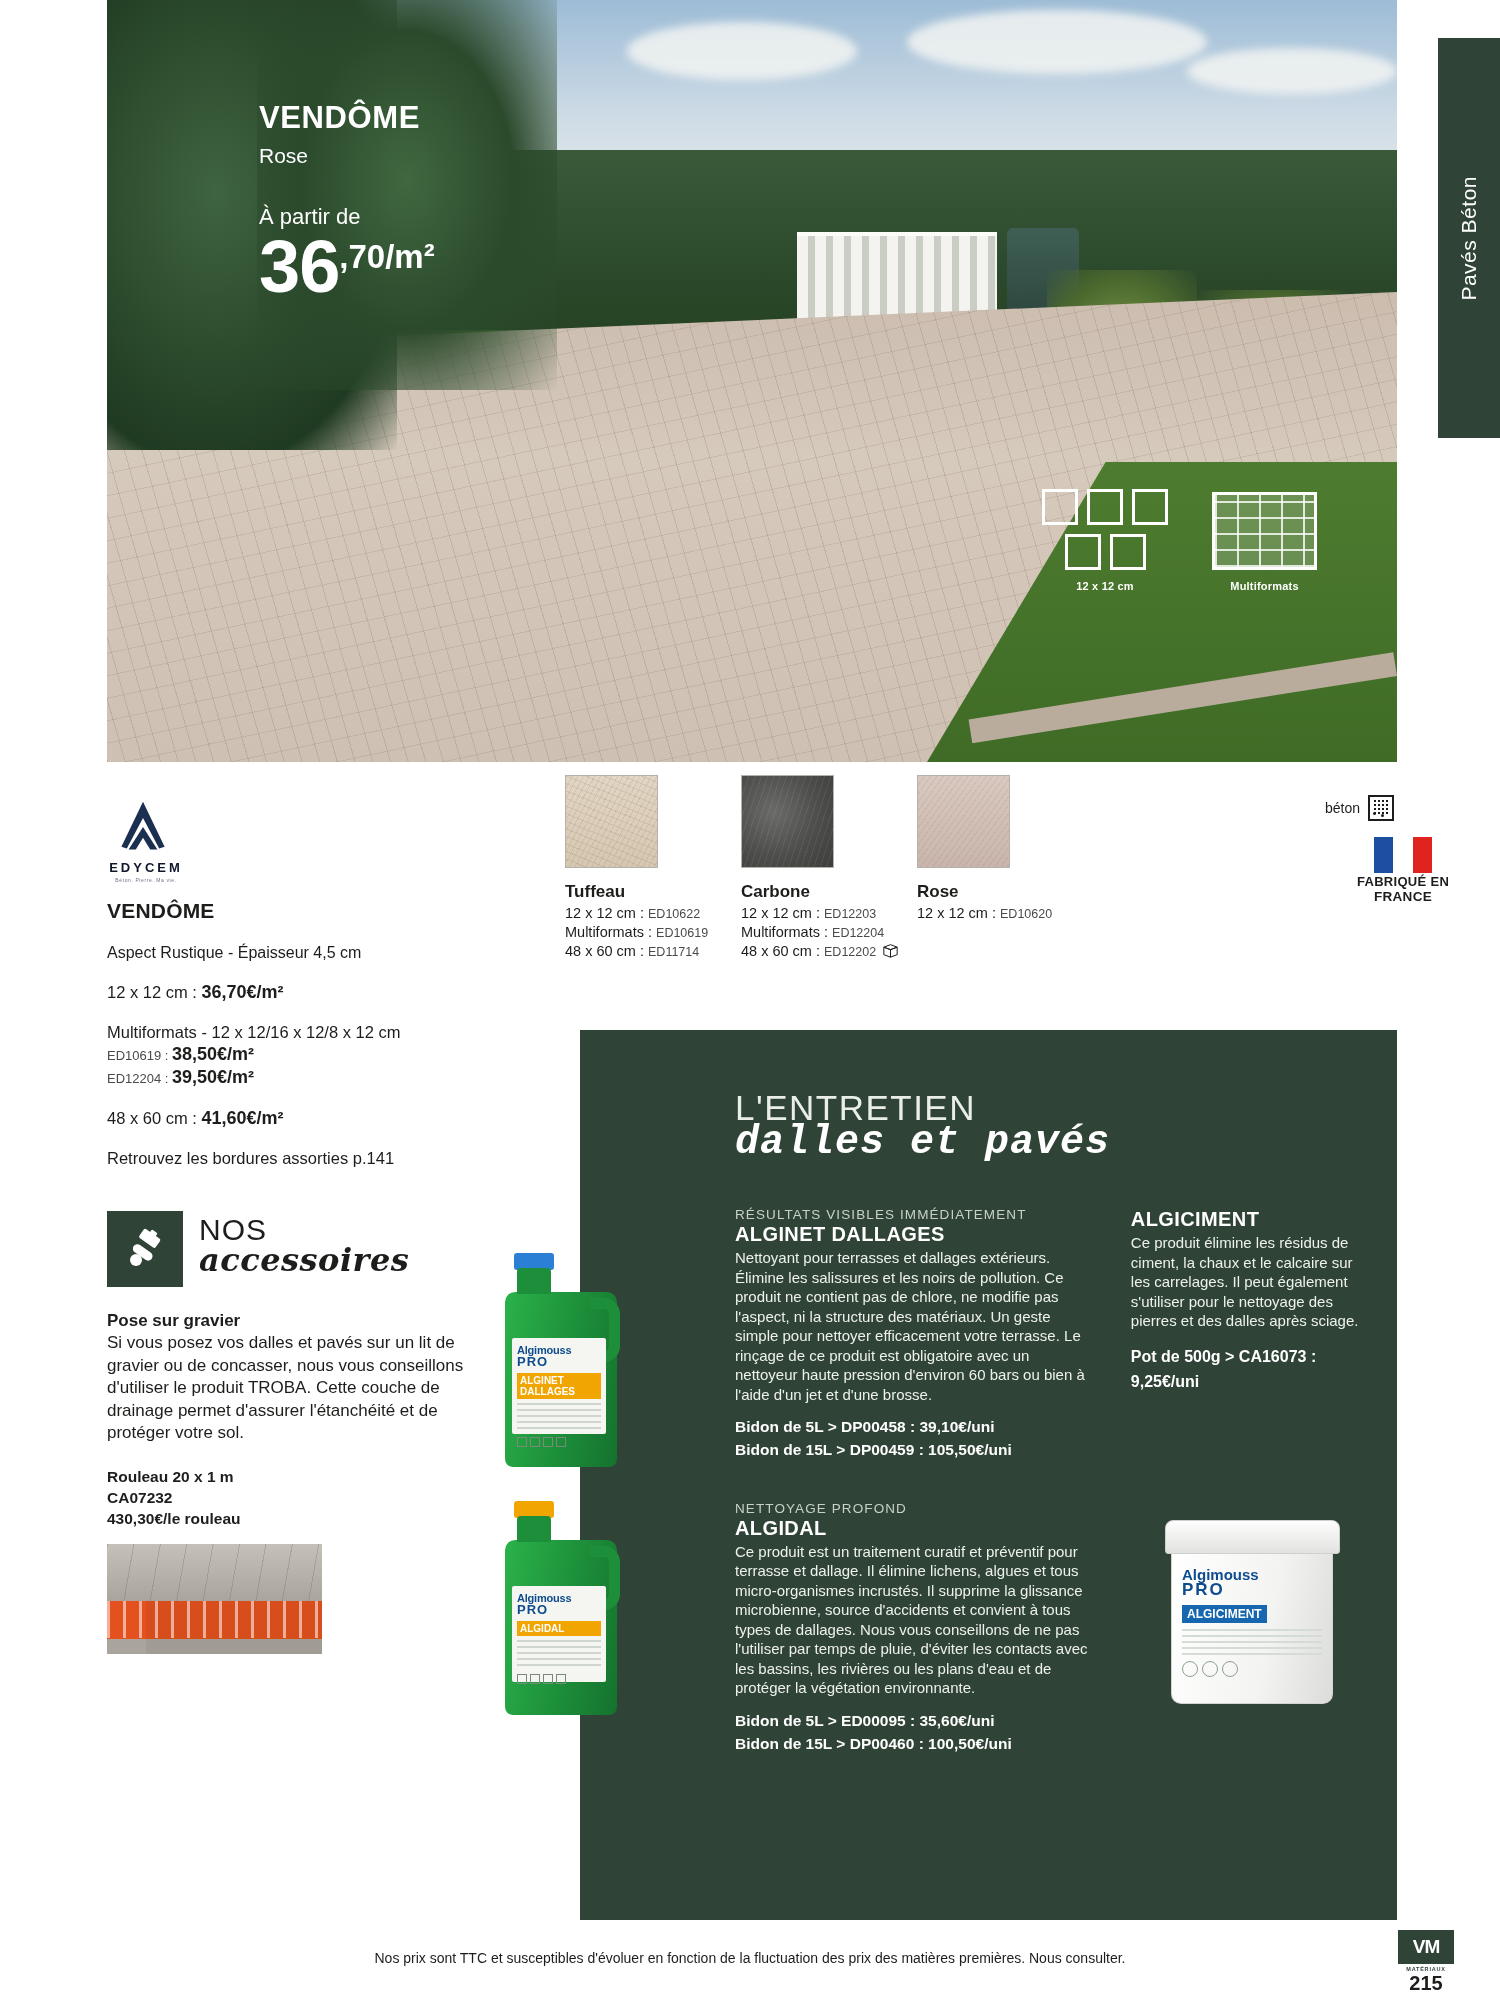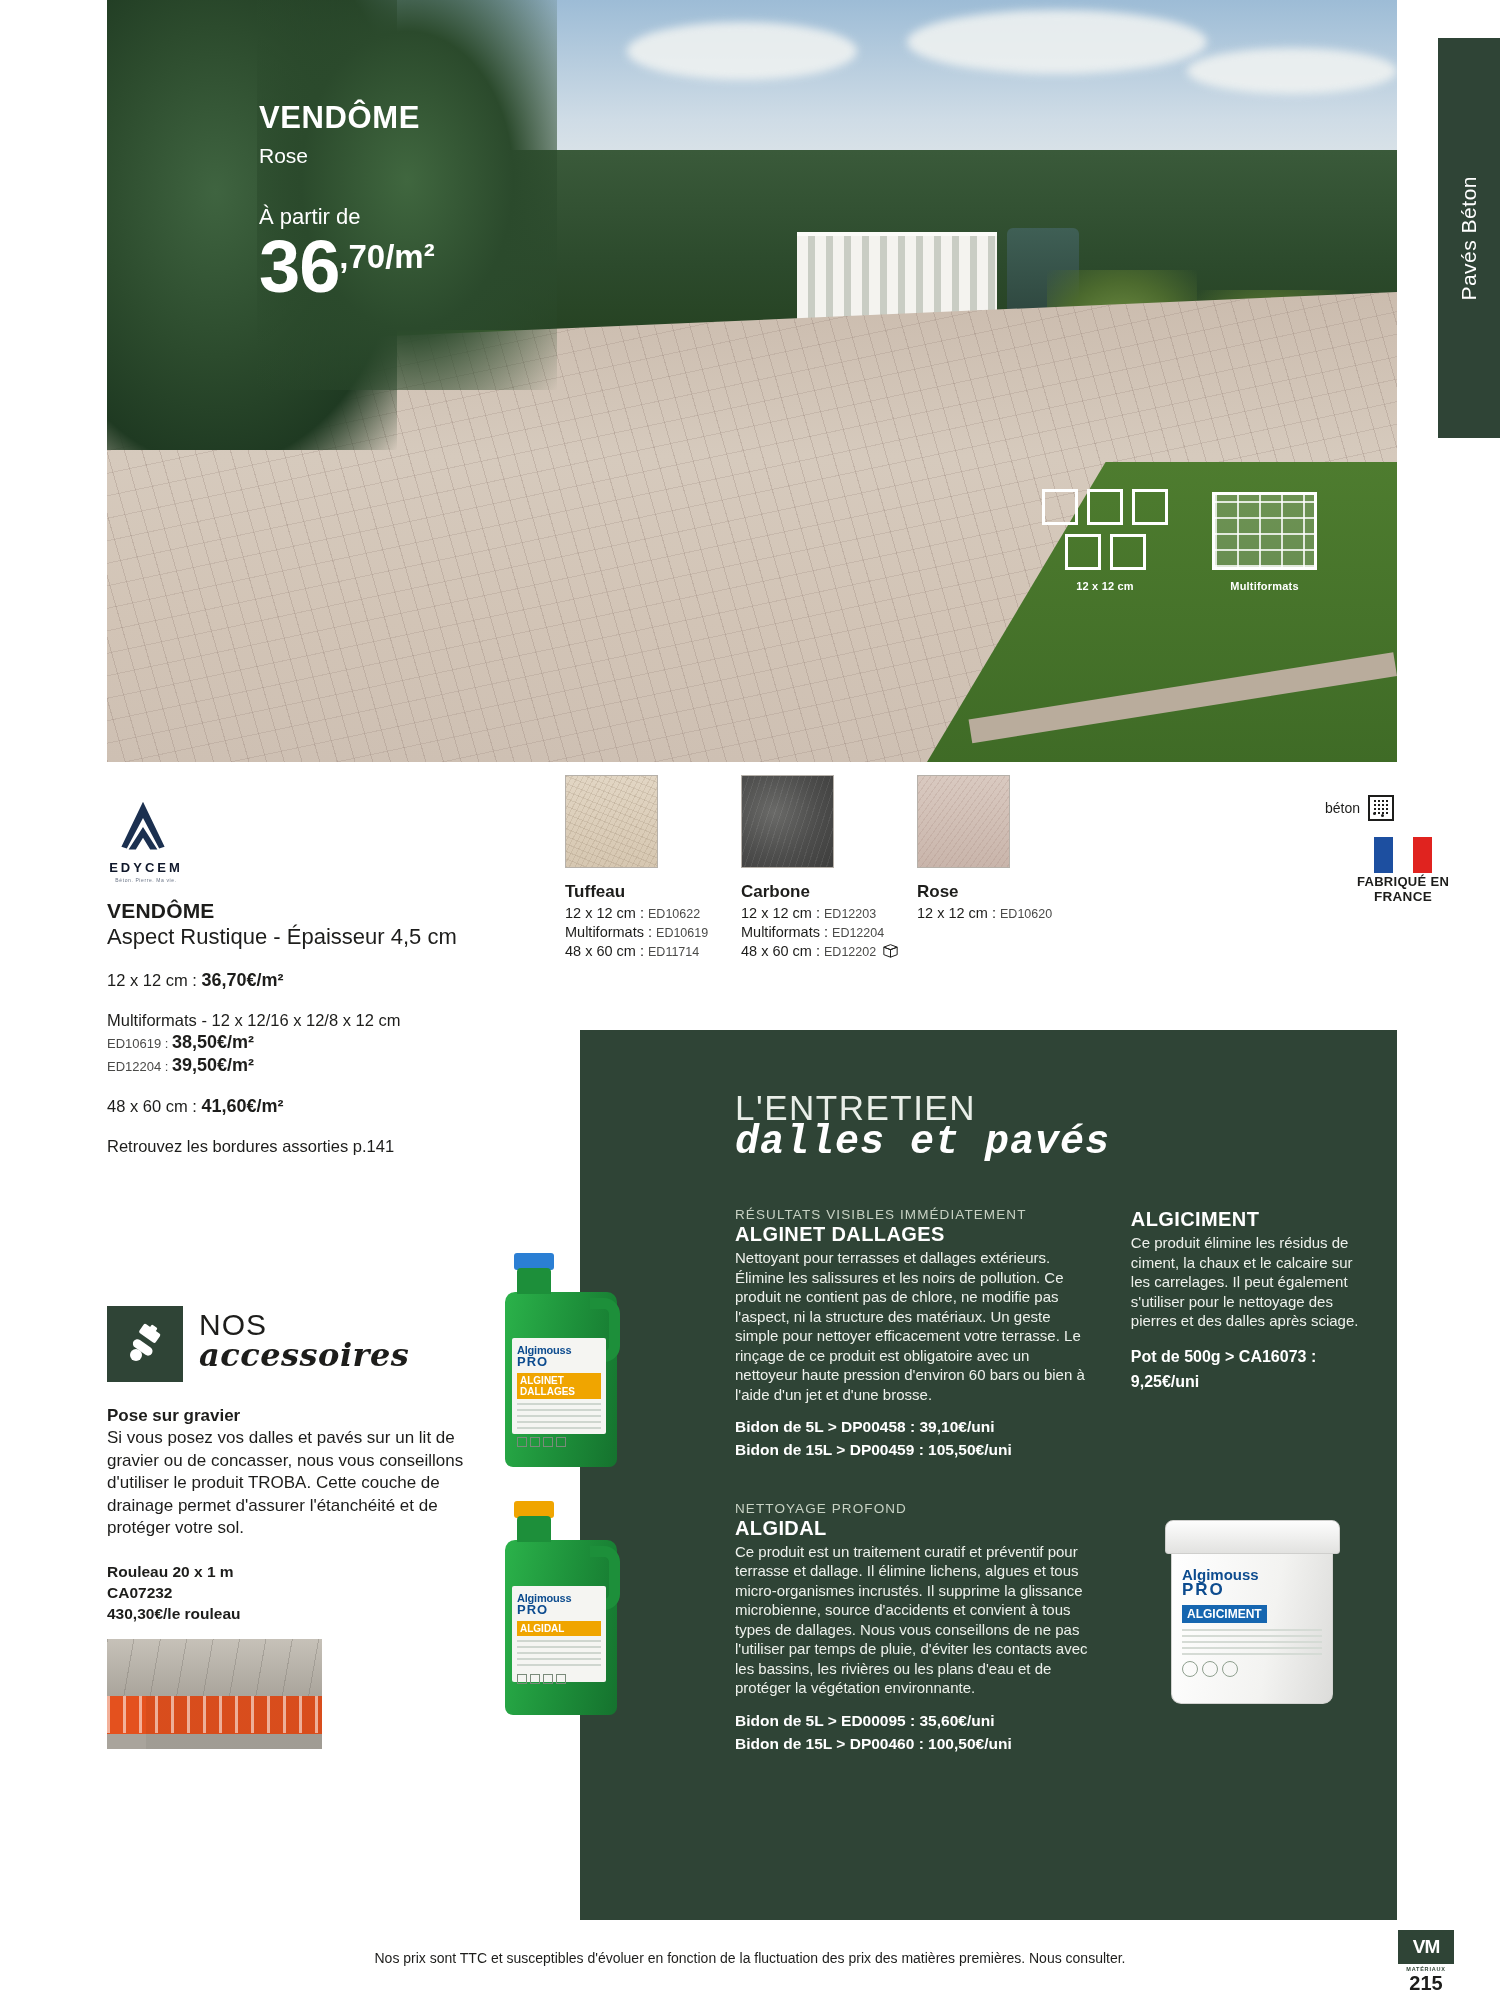--- a/index.html
+++ b/index.html
@@ -118,21 +118,21 @@
       repeating-linear-gradient(90deg, rgba(255,255,255,.8) 0 2px, rgba(255,255,255,0) 2px 22px),
       rgba(255,255,255,.18);
   }
 
   
   .info-col { position:absolute; left:107px; top:800px; width:400px; }
   .brand-logo { width: 72px; margin-bottom: 4px; }
   .brand-name { font-size: 13px; font-weight: 700; letter-spacing: 3px; color:#0f172a; text-align:center; width:78px; }
   .brand-tag { font-size:5px; letter-spacing:.6px; color:#6a7486; text-align:center; width:78px; margin-top:2px;}
   .prod-name { font-size: 21px; font-weight: 700; margin-top: 16px; letter-spacing:.2px;}
-  .prod-desc { font-size: 22px; margin-top: 1px; color:#1d1d1b;}
+  .prod-desc { font-size: 16px; margin-top: 21px; color:#1d1d1b;}
   .price-line { font-size: 16.5px; margin-top: 20px; }
   .price-line b { font-weight: 700; font-size: 18px; }
   .ref-line { font-size: 16.5px; margin-top: 20px; }
   .ref-sub { font-size: 16.5px; margin-top: 2px; }
   .ref-sub .code { font-size: 13px; color:#4a4a48; }
   .ref-sub b { font-weight:700; font-size:18px; }
   .note-line { font-size: 16.5px; margin-top: 20px; }
 
   
   .swatches { position:absolute; left:565px; top:775px; width:660px; display:flex; gap:83px; }
@@ -171,21 +171,21 @@
   .beton-icon .d1 { left:3px; bottom:4px; }
   .beton-icon .d2 { left:11px; bottom:2px; }
   .flag-badge { margin-top:16px; margin-left:30px; width:96px; text-align:center;}
   .flag { display:flex; height:36px; width:58px; margin:0 auto; }
   .flag i { flex:1; display:block; }
   .flag .b { background:#1d4fa0; } .flag .w { background:#ffffff; } .flag .r { background:#e0231f; }
   .flag-t1 { font-size:13px; font-weight:700; letter-spacing:.3px; margin-top:1px; }
   .flag-t2 { font-size:13.5px; font-weight:700; letter-spacing:.3px; }
 
   
-  .acc { position:absolute; left:107px; top:1306px; width:390px; }
+  .acc { position:absolute; left:107px; top:1211px; width:390px; }
   .acc-head { display:flex; align-items:flex-start; gap:16px; }
   .acc-icon { width:76px; height:76px; background:#2f4436; display:flex; align-items:center; justify-content:center; }
   .acc-titles { padding-top:2px; }
   .acc-t1 { font-size:30px; letter-spacing:1px; font-weight:300; color:#1d1d1b; }
   .acc-t2 { font-family:"DejaVu Serif", serif; font-style:italic; font-size:32px; font-weight:700; margin-top:-6px; letter-spacing:.5px;}
   .acc-sub { font-size:17px; font-weight:700; margin-top:24px; }
   .acc-body { font-size:17px; line-height:1.33; margin-top:1px; }
   .acc-ref { font-size:15.5px; font-weight:700; margin-top:22px; line-height:1.35; }
   .acc-photo {
     width:215px; height:110px; margin-top:14px;

